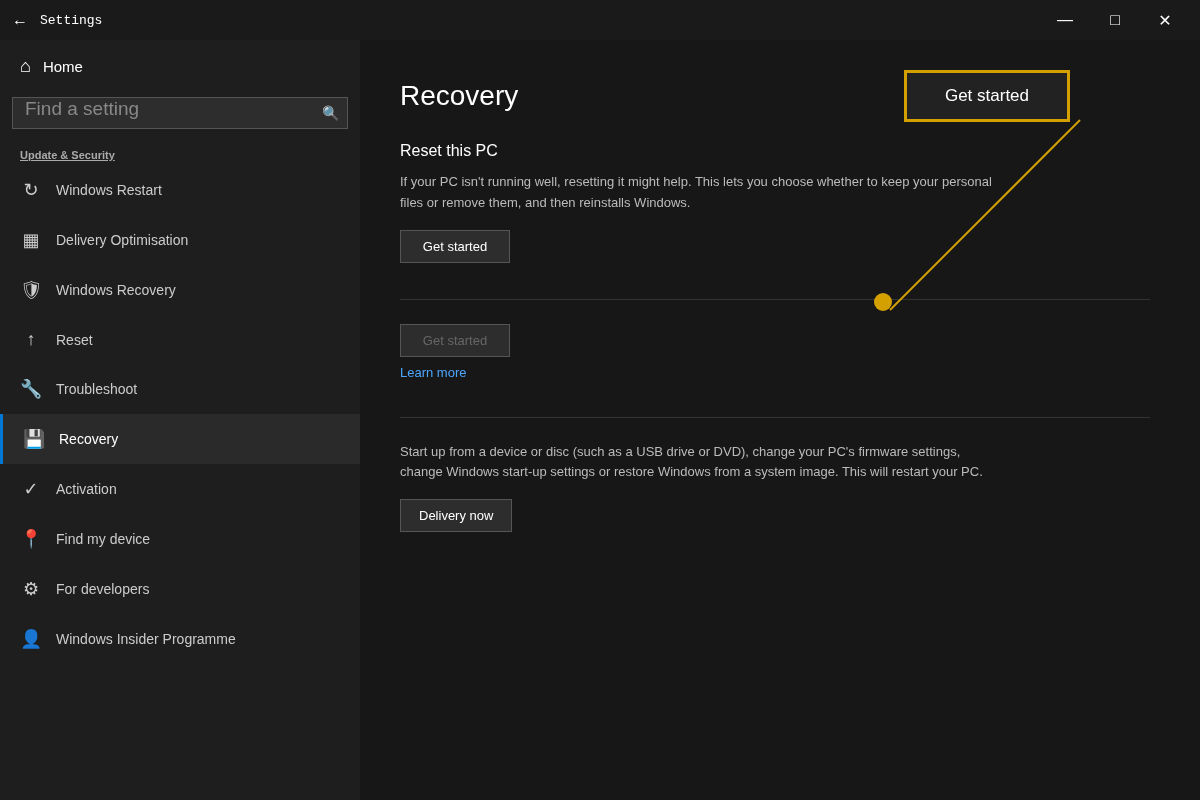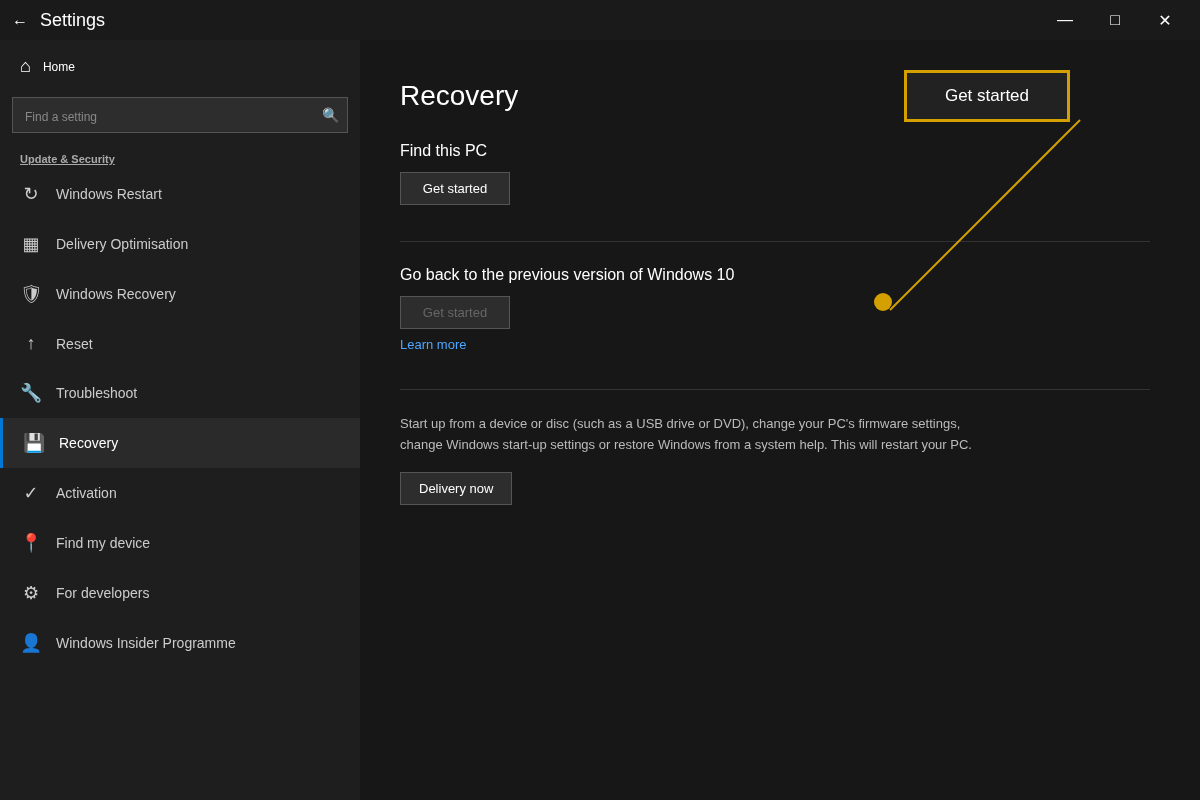--- a/index.html
+++ b/index.html
@@ -23,22 +23,23 @@
       padding: 0 12px;
       flex-shrink: 0;
     }
     .title-bar-back {
       font-size: 16px;
       cursor: pointer;
       margin-right: 12px;
       color: #ffffff;
     }
     .title-bar-title {
-      font-size: 18px;
+      font-size: 13px;
       color: #ffffff;
+      font-family: Liberation Mono, monospace;
     }
     .title-bar-controls {
       margin-left: auto;
       display: flex;
       gap: 4px;
     }
     .title-bar-btn {
       width: 46px;
       height: 32px;
       background: transparent;
@@ -68,33 +69,33 @@
       overflow-y: auto;
     }
     .sidebar-home {
       display: flex;
       align-items: center;
       padding: 16px 20px;
       gap: 12px;
       cursor: pointer;
     }
     .sidebar-home-icon { font-size: 18px; }
-    .sidebar-home-label { font-size: 12px; }
+    .sidebar-home-label { font-size: 15px; }
 
     .search-box {
       margin: 4px 12px 12px 12px;
       position: relative;
     }
     .search-input {
       width: 100%;
       background: #2d2d2d;
       border: 1px solid #555;
       color: #f9a8d4;
-      padding: 12px 36px 8px 12px;
-      font-size: 12px;
+      padding: 0 36px 8px 12px;
+      font-size: 19px;
       outline: none;
     }
     .search-input::placeholder { color: #888; }
     .search-icon-btn {
       position: absolute;
       right: 8px;
       top: 50%;
       transform: translateY(-50%);
       color: #888;
       font-size: 14px;
@@ -282,34 +283,34 @@
 
       <line x1="720" y1="80" x2="530" y2="270" stroke="#d4a000" stroke-width="2"></line>
 
     </svg>
 
     <div style="position:absolute;top:253px;left:514px;width:18px;height:18px;background:#d4a000;border-radius:50%;pointer-events:none;z-index:9;"></div>
 
     <h1 class="page-title">Recovery</h1>
 
     <div class="section">
-      <h2 class="section-title">Find this PC</h2>
+      <h2 class="section-title">Reset this PC</h2>
+      <p class="section-desc">If your PC isn't running well, resetting it might help. This lets you choose whether to keep your personal files or remove them, and then reinstalls Windows.</p>
       <button class="action-btn">Get started</button>
     </div>
 
     <hr class="section-divider">
 
     <div class="section">
-      <h2 class="section-title">Go back to the previous version of Windows 10</h2>
       <button class="action-btn disabled" disabled="">Get started</button>
       <br>
       <a class="learn-more-link" href="#">Learn more</a>
     </div>
 
     <hr class="section-divider">
 
     <div class="section">
-      <p class="section-desc">Start up from a device or disc (such as a USB drive or DVD), change your PC's firmware settings, change Windows start-up settings or restore Windows from a system help. This will restart your PC.</p>
+      <p class="section-desc">Start up from a device or disc (such as a USB drive or DVD), change your PC's firmware settings, change Windows start-up settings or restore Windows from a system image. This will restart your PC.</p>
       <button class="action-btn">Delivery now</button>
     </div>
 
   </div>
 </div>
 
 </body></html>

